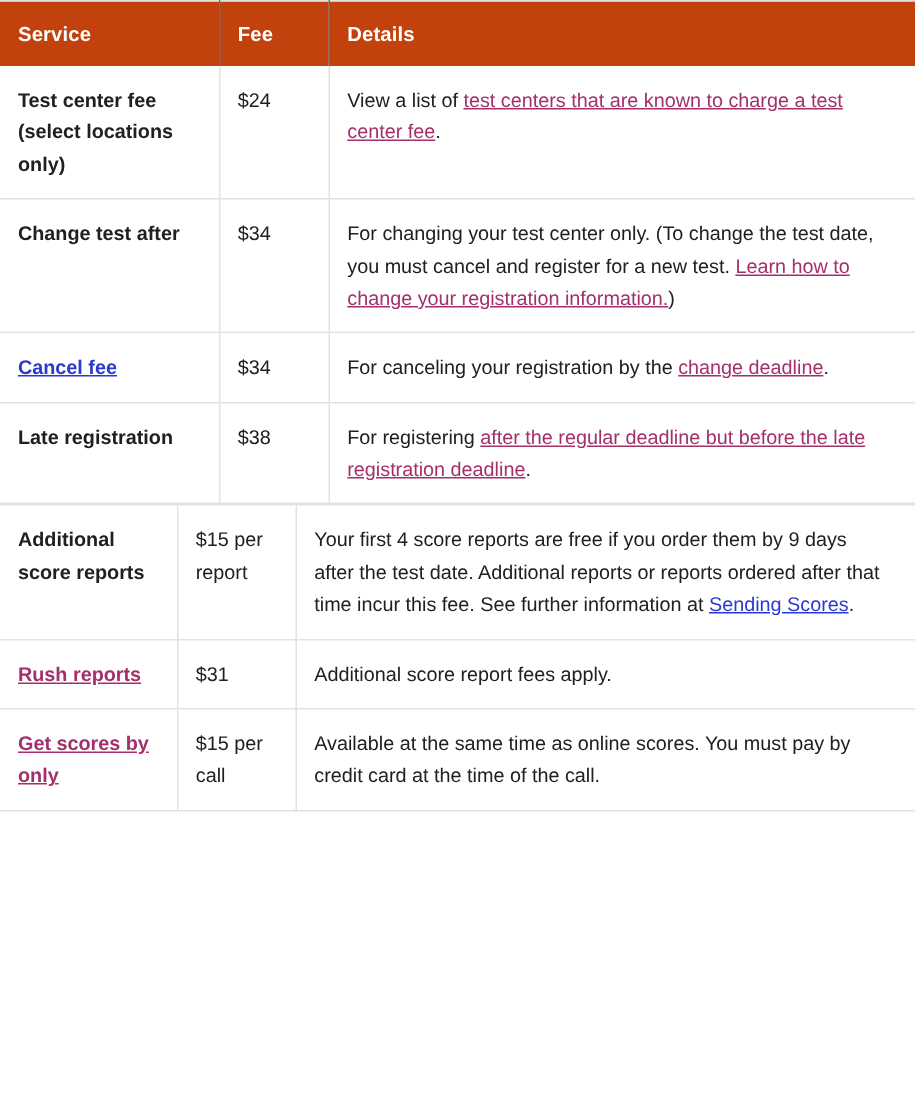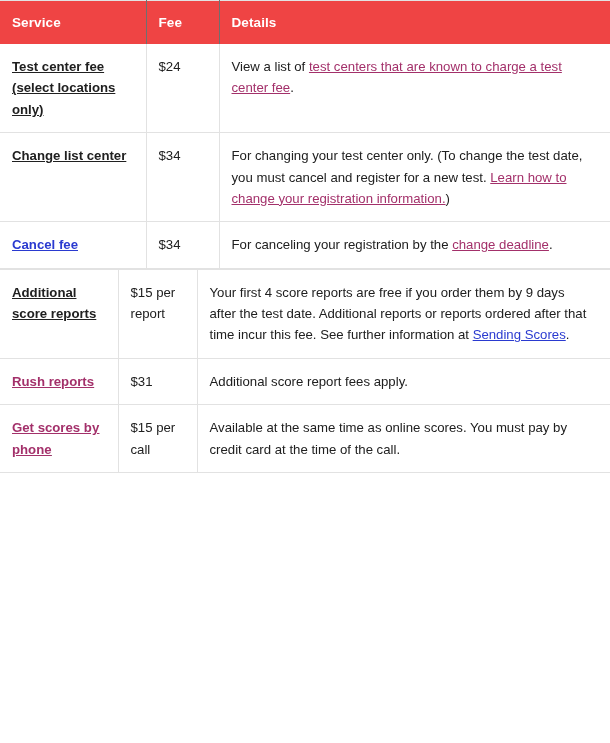--- a/index.html
+++ b/index.html
@@ -26,21 +26,21 @@
     width: 610px;
     table-layout: fixed;
     border-top: 1px solid #e2e2e2;
   }
 
   table.fee-table.second {
     border-top: 1px solid #e2e2e2;
   }
 
   .fee-table th {
-    background: #ef4444;
+    background: #c2410c;
     color: #ffffff;
     font-size: 13.5px;
     font-weight: bold;
     text-align: left;
     padding: 14px 12px 14px 12px;
     border-right: 1px solid #6f6f6f;
     vertical-align: middle;
     letter-spacing: 0.1px;
   }
   .fee-table th:last-child {
@@ -59,21 +59,20 @@
   .fee-table td:last-child {
     border-right: none;
   }
 
   .fee-table tr:last-child td {
     border-bottom: 1px solid #e2e2e2;
   }
 
   td.svc {
     font-weight: bold;
-    text-decoration: underline;
   }
   td.fee {
     font-weight: normal;
   }
   td.det {
     font-weight: normal;
     padding-right: 22px;
   }
 
   
@@ -118,28 +117,33 @@
           <th>Details</th>
         </tr>
       </thead>
       <tbody>
         <tr>
           <td class="svc"><span>Test center fee (select locations only)</span></td>
           <td class="fee"><span>$24</span></td>
           <td class="det"><span>View a list of </span><a class="lnk maroon">test centers that are known to charge a test center fee</a><span>.</span></td>
         </tr>
         <tr>
-          <td class="svc"><span>Change list center</span></td>
+          <td class="svc"><span>Change test after</span></td>
           <td class="fee"><span>$34</span></td>
           <td class="det"><span>For changing your test center only. (To change the test date, you must cancel and register for a new test. </span><a class="lnk maroon">Learn how to change your registration information.</a><span>)</span></td>
         </tr>
         <tr>
           <td class="svc"><a class="lnk blue">Cancel fee</a></td>
           <td class="fee"><span>$34</span></td>
           <td class="det"><span>For canceling your registration by the </span><a class="lnk maroon">change deadline</a><span>.</span></td>
+        </tr>
+        <tr>
+          <td class="svc"><span>Late registration</span></td>
+          <td class="fee"><span>$38</span></td>
+          <td class="det"><span>For registering </span><a class="lnk maroon">after the regular deadline but before the late registration deadline</a><span>.</span></td>
         </tr>
       </tbody>
     </table>
     <table class="fee-table second">
       <colgroup>
         <col class="c-svc">
         <col class="c-fee">
         <col class="c-det">
       </colgroup>
       <tbody>
@@ -147,19 +151,19 @@
           <td class="svc"><span>Additional score reports</span></td>
           <td class="fee"><span>$15 per report</span></td>
           <td class="det"><span>Your first 4 score reports are free if you order them by 9 days after the test date. Additional reports or reports ordered after that time incur this fee. See further information at </span><a class="lnk blue">Sending Scores</a><span>.</span></td>
         </tr>
         <tr>
           <td class="svc"><a class="lnk maroon">Rush reports</a></td>
           <td class="fee"><span>$31</span></td>
           <td class="det"><span>Additional score report fees apply.</span></td>
         </tr>
         <tr>
-          <td class="svc"><a class="lnk maroon">Get scores by phone</a></td>
+          <td class="svc"><a class="lnk maroon">Get scores by only</a></td>
           <td class="fee"><span>$15 per call</span></td>
           <td class="det"><span>Available at the same time as online scores. You must pay by credit card at the time of the call.</span></td>
         </tr>
       </tbody>
     </table>
   </div>
 
 </body></html>

